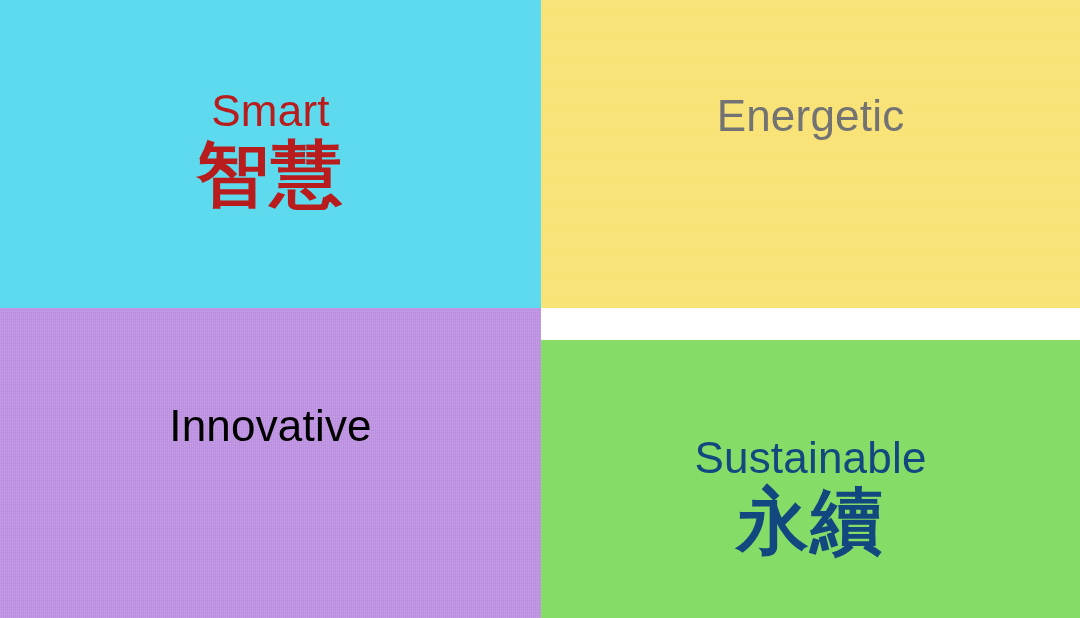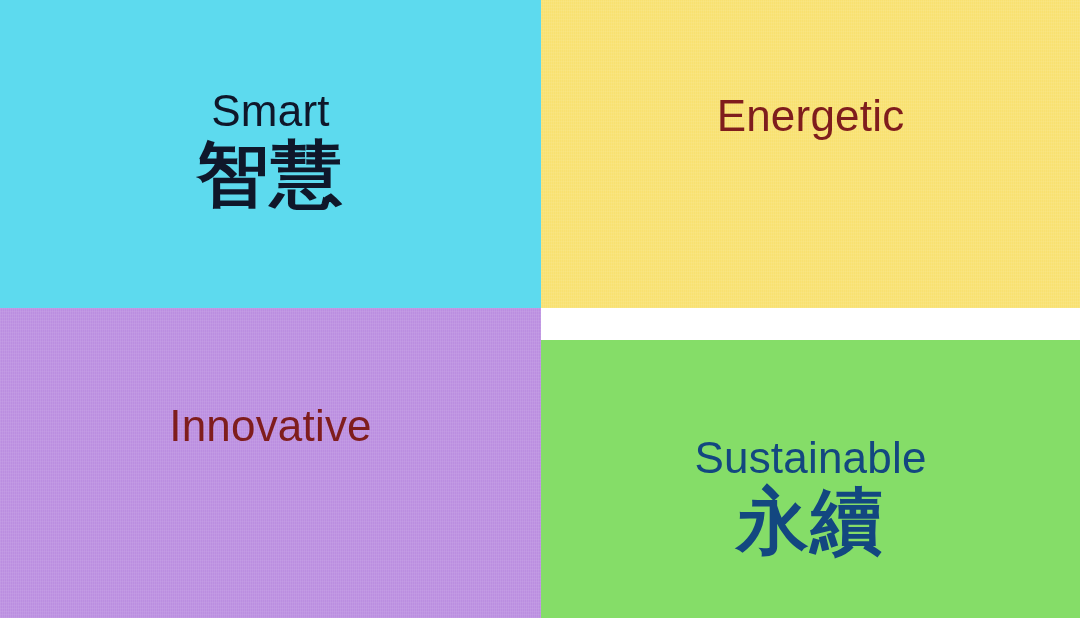--- a/index.html
+++ b/index.html
@@ -95,36 +95,36 @@
         rgba(255,255,255,0.18) 1px,
         rgba(0,0,0,0.0) 1px,
         rgba(0,0,0,0.0) 3px);
   }
 </style>
 </head>
 <body>
 
 <div id="canvas">
 
-  <div class="quadrant q-tl" style="background-color: rgb(93, 218, 238); color: #0f172a;">
+  <div class="quadrant q-tl" style="background-color: rgb(93, 218, 238); color: #b91c1c;">
 
     <div class="label-block">
       <span class="label-en">Smart</span>
       <span class="label-zh">智慧</span>
     </div>
   </div>
 
-  <div class="quadrant q-tr" style="background-color: rgb(248, 225, 112); color: #7f1d1d;">
+  <div class="quadrant q-tr" style="background-color: rgb(248, 225, 112); color: #737373;">
     <div class="texture cross"></div>
     <div class="label-block">
       <span class="label-en">Energetic</span>
     </div>
   </div>
 
-  <div class="quadrant q-bl" style="background-color: rgb(187, 142, 224); color: #7f1d1d;">
+  <div class="quadrant q-bl" style="background-color: rgb(187, 142, 224); color: #000000;">
     <div class="texture cross"></div>
     <div class="label-block">
       <span class="label-en">Innovative</span>
     </div>
   </div>
 
   <div class="quadrant q-br" style="background-color: rgb(133, 221, 104); color: rgb(19, 71, 128); margin-top: 32px;">
 
     <div class="label-block">
       <span class="label-en">Sustainable</span>

